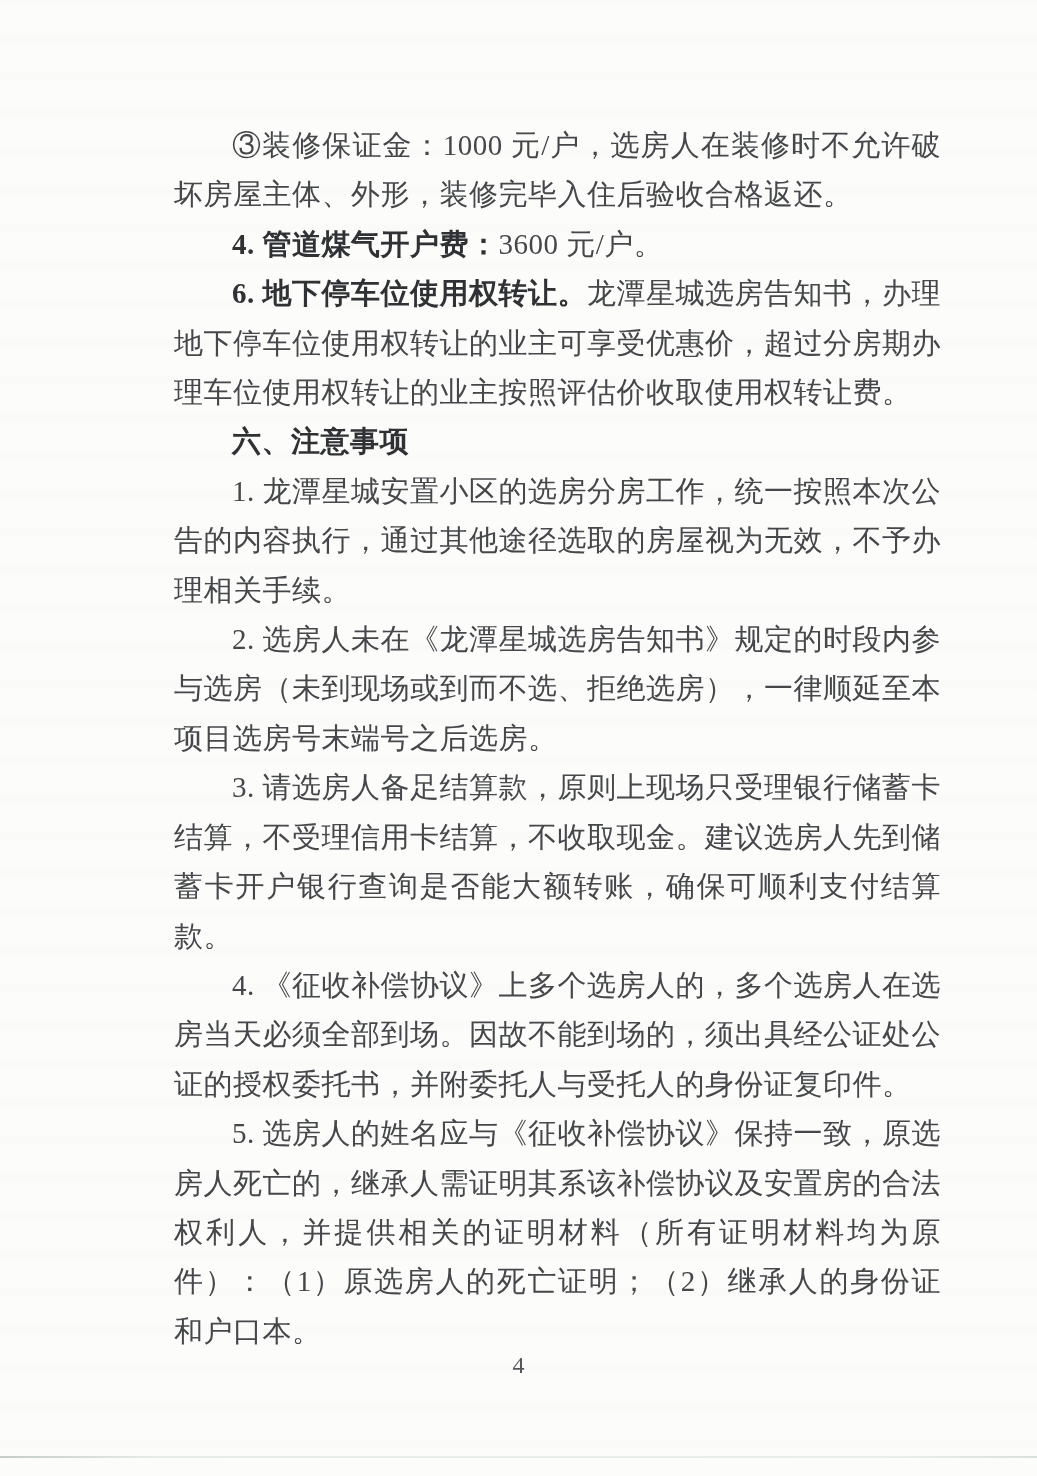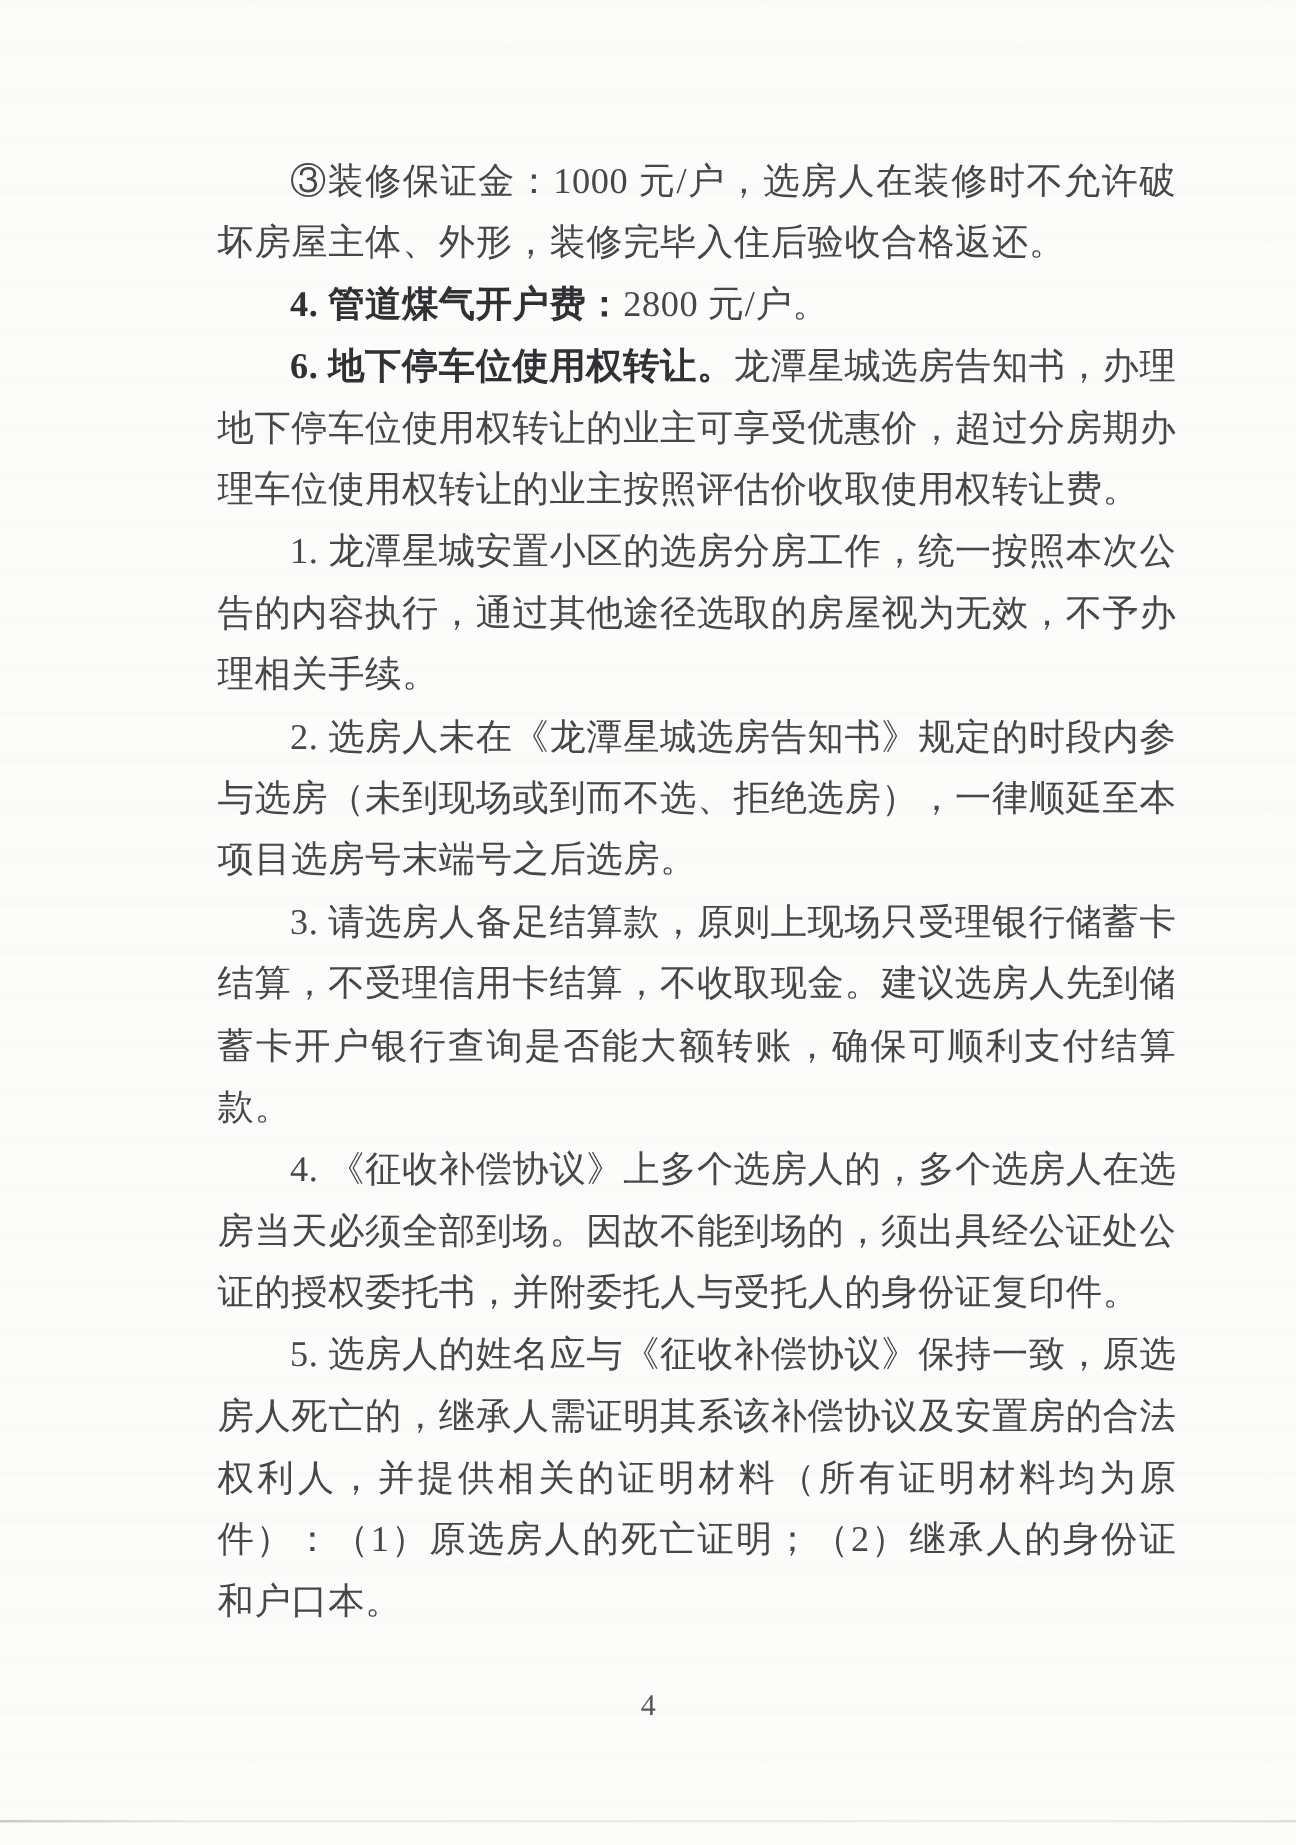--- a/index.html
+++ b/index.html
@@ -86,22 +86,23 @@
       rgba(195,210,203,0.3) 85%,
       rgba(175,192,185,0.45));
   }
 </style>
 </head>
 <body>
 
 <div class="page">
   <div class="doc-body">
       <p class="para"><span class="run">③装修保证金：1000 元/户，选房人在装修时不允许破坏房屋主体、外形，装修完毕入住后验收合格返还。</span></p>
-      <p class="para"><span class="run bold">4. 管道煤气开户费：</span><span class="run">2800 元/户。</span></p>
+      <p class="para"><span class="run bold">4. 管道煤气开户费：</span><span class="run">3600 元/户。</span></p>
       <p class="para"><span class="run bold">6. 地下停车位使用权转让。</span><span class="run">龙潭星城选房告知书，办理地下停车位使用权转让的业主可享受优惠价，超过分房期办理车位使用权转让的业主按照评估价收取使用权转让费。</span></p>
+      <p class="para heading"><span class="run bold">六、注意事项</span></p>
       <p class="para"><span class="run">1. 龙潭星城安置小区的选房分房工作，统一按照本次公告的内容执行，通过其他途径选取的房屋视为无效，不予办理相关手续。</span></p>
       <p class="para"><span class="run">2. 选房人未在《龙潭星城选房告知书》规定的时段内参与选房（未到现场或到而不选、拒绝选房），一律顺延至本项目选房号末端号之后选房。</span></p>
       <p class="para"><span class="run">3. 请选房人备足结算款，原则上现场只受理银行储蓄卡结算，不受理信用卡结算，不收取现金。建议选房人先到储蓄卡开户银行查询是否能大额转账，确保可顺利支付结算款。</span></p>
       <p class="para"><span class="run">4. 《征收补偿协议》上多个选房人的，多个选房人在选房当天必须全部到场。因故不能到场的，须出具经公证处公证的授权委托书，并附委托人与受托人的身份证复印件。</span></p>
       <p class="para"><span class="run">5. 选房人的姓名应与《征收补偿协议》保持一致，原选房人死亡的，继承人需证明其系该补偿协议及安置房的合法权利人，并提供相关的证明材料（所有证明材料均为原件）：（1）原选房人的死亡证明；（2）继承人的身份证和户口本。</span></p>
     </div>
   <div class="page-number">4</div>
   <div class="scan-edge-line"></div>
 </div>
 

